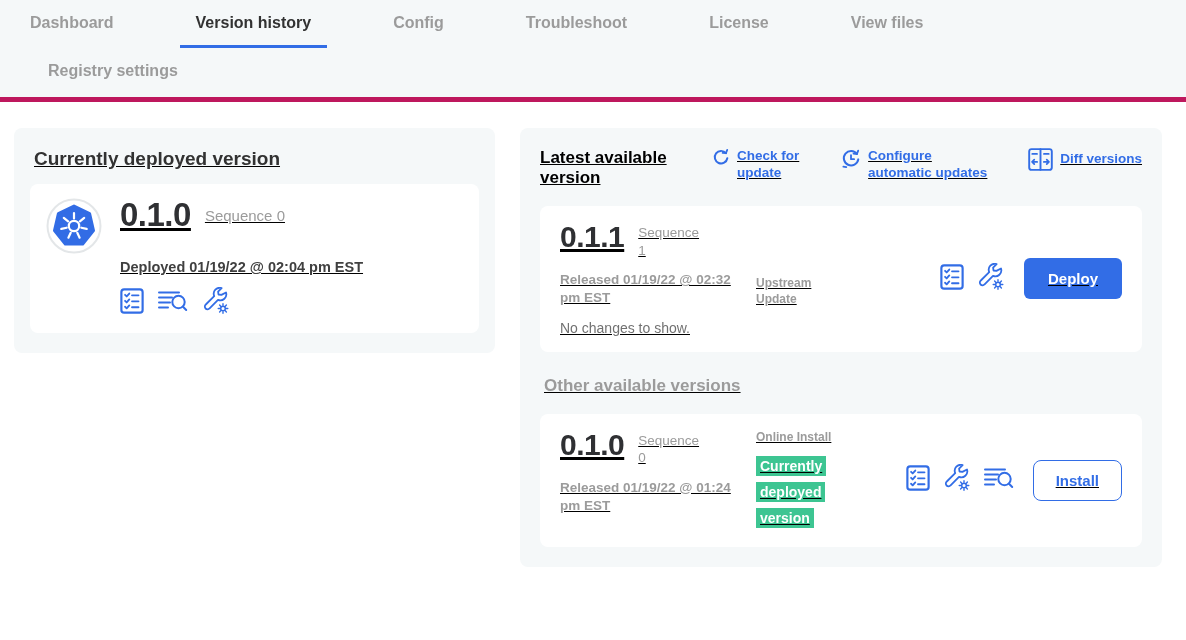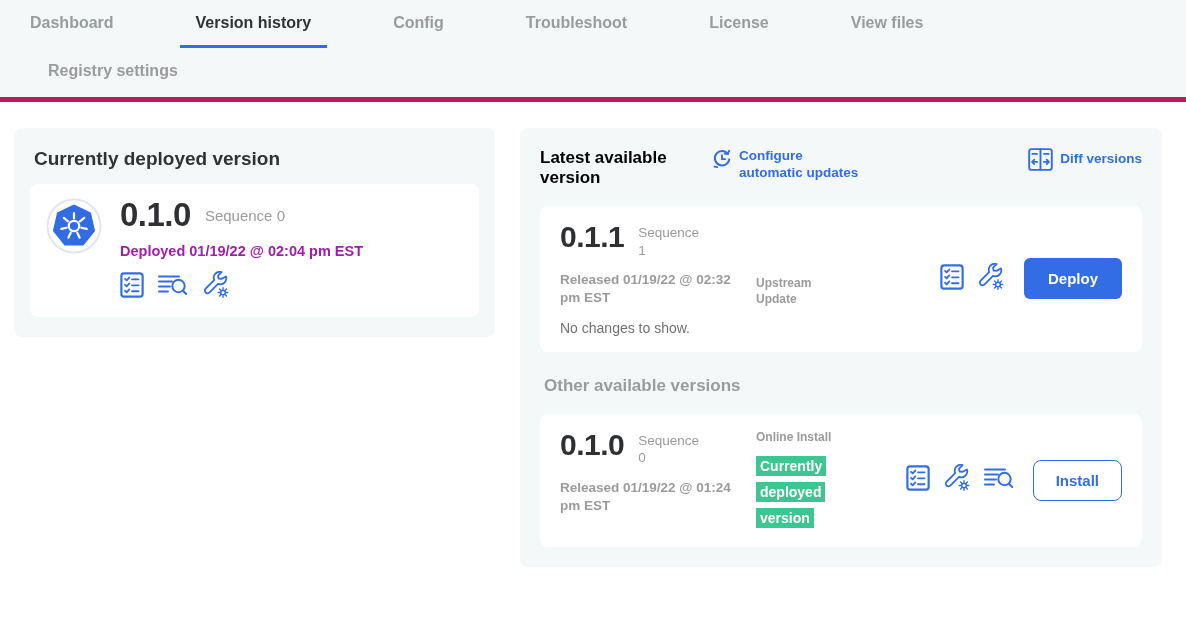--- a/index.html
+++ b/index.html
@@ -9,34 +9,34 @@
 
   
   .nav { background:#f5f8f9; border-bottom:5px solid #be185d; padding-left:14px; }
   .nav-row { display:flex; height:48px; }
   .nav-row.second { height:49px; padding-left:18px; }
   .tab { font-size:16px; font-weight:bold; color:#9b9b9b; padding:0 16px; margin-right:50px;
          display:flex; align-items:center; border-bottom:3px solid transparent; cursor:pointer; white-space:nowrap; }
   .tab.active { color:#323232; border-bottom-color:#326de6; }
 
   
-  .main { display:flex; gap:25px; padding:26px 10px 0 14px; align-items:flex-start; }
+  .main { display:flex; gap:25px; padding:26px 10px 0 14px; align-items:flex-start;text-decoration:underline; }
   .card { background:#f5f8f9; border-radius:8px; }
   .card-left { width:481px; padding:20px 16px 20px 16px; }
   .card-right { width:642px; padding:20px; }
 
   .card-left h1 { font-size:19px; color:#323232; font-weight:bold; margin:0 4px 14px 4px; }
 
   .deployed-inner { background:#fff; border-radius:8px; padding:14px 16px; display:flex; gap:18px; align-items:flex-start; }
   .k8s-badge { flex:none; }
 
   .version-line { display:flex; align-items:flex-start; gap:14px; }
   .version-big { font-size:33px; font-weight:bold; color:#2f3033; letter-spacing:-0.5px; line-height:1; }
   .seq-inline { font-size:15px; color:#9b9b9b; padding-top:9px; white-space:nowrap; }
-  .deployed-date { color:#a21caf; font-size:14.5px; font-weight:bold; margin-top:12px; }
+  .deployed-date { color:#404040; font-size:14.5px; font-weight:bold; margin-top:28px; }
   .icon-row { display:flex; gap:14px; margin-top:12px; align-items:center; }
   .ico { color:#326de6; display:block; cursor:pointer; }
   .ico * { stroke:currentColor; }
 
   
   .avail-header { display:flex; margin-bottom:18px; }
   .avail-title { width:150px; flex:none; font-size:17px; font-weight:bold; color:#000000; line-height:1.18; }
   .header-links { display:flex; flex:1; justify-content:space-between; padding-left:22px; }
   .hlink { display:flex; gap:7px; color:#326de6; font-weight:bold; font-size:13.5px; line-height:1.25; cursor:pointer; align-items:flex-start; }
   .hlink svg { flex:none; margin-top:0; }
@@ -146,20 +146,29 @@
       </div>
     </div>
 
     <div class="card card-right">
 
       <div class="avail-header">
         <div class="avail-title">Latest available version</div>
         <div class="header-links">
           <div class="hlink">
             <span>
+              <svg width="18" height="19" viewBox="0 0 20 20" fill="none" stroke="#326de6" stroke-linecap="round" stroke-linejoin="round">
+                <path d="M15.5 5.2A7 7 0 1 0 17 10.8" stroke-width="2.2"></path>
+                <path d="M16.9 1.6l-1.4 3.6-3.7-.4" stroke-width="2"></path>
+              </svg>
+            </span>
+            <span class="lbl-w70">Check for update</span>
+          </div>
+          <div class="hlink">
+            <span>
               <svg width="20" height="22" viewBox="0 0 22 22" fill="none" stroke="#326de6" stroke-linecap="round" stroke-linejoin="round">
                 <path d="M17.6 5.4A8 8 0 1 0 19 11.4" stroke-width="2.2"></path>
                 <path d="M18.9 1.8l-1.4 3.7-3.7-.4" stroke-width="2"></path>
                 <path d="M11 6.8v4.4h3.4" stroke-width="2"></path>
                 <path d="M2.6 19.4l3.2.6" stroke-width="2"></path>
               </svg>
             </span>
             <span class="lbl-w124">Configure automatic updates</span>
           </div>
           <div class="hlink">

